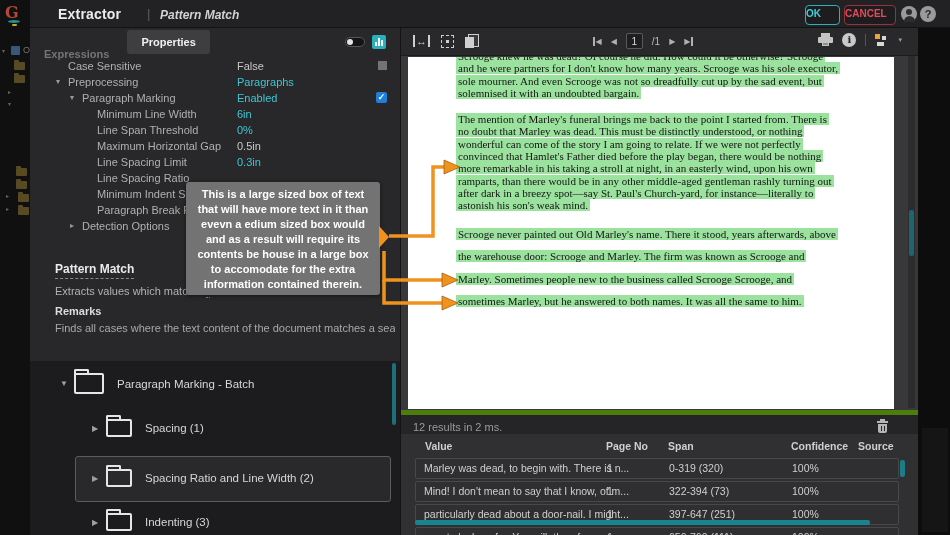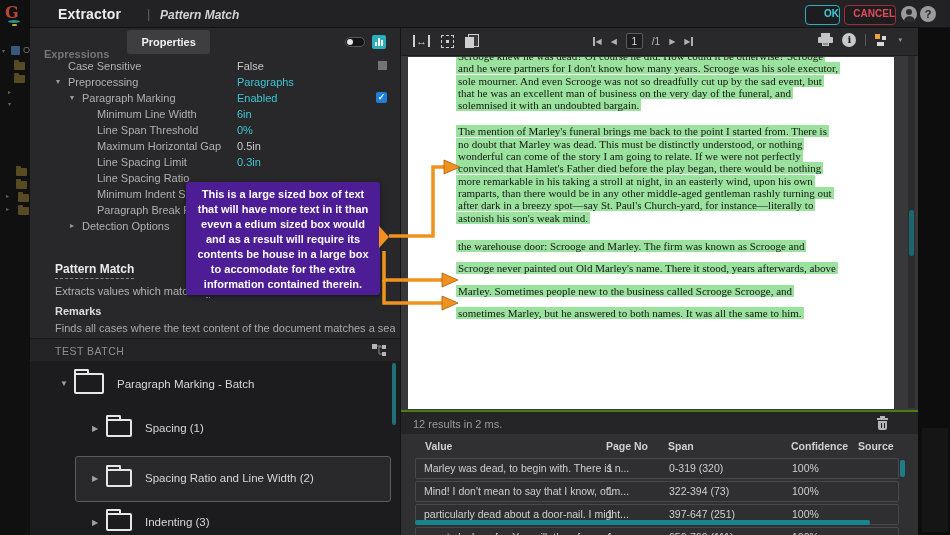--- a/index.html
+++ b/index.html
@@ -17,21 +17,21 @@
   .dimfolder:before { content:""; position:absolute; top:-2px; left:0; width:5px; height:2px; background:#6b5a2a; border-radius:1px 1px 0 0; }
   .dimcube { position:absolute; left:11px; top:46px; width:9px; height:9px; background:#3e5f86; border-radius:1px; opacity:.9; }
   .dimarrow { position:absolute; font-size:6px; color:#777; opacity:.8; }
   .dimo { position:absolute; left:23px; top:45px; font-size:9px; color:#8a8a8a; opacity:.8; }
 
   
   #header { position:absolute; left:30px; top:0; width:920px; height:28px; background:#222224; border-bottom:1px solid #121212; }
   .app-title { position:absolute; left:28px; top:6px; font-size:14px; font-weight:bold; color:#ececec; letter-spacing:.2px; }
   .title-sep { position:absolute; left:117px; top:6px; color:#5d5d5d; font-size:13px; }
   .mode-title { position:absolute; left:130px; top:8px; font-size:12px; font-weight:bold; font-style:italic; color:#d2d2d2; }
-  .btn { position:absolute; top:5px; height:20px; border-radius:4px; font-size:10px; font-weight:bold; text-align:right; line-height:16px; background:#1d1d1f; cursor:pointer; }
+  .btn { position:absolute; top:5px; height:20px; border-radius:4px; font-size:10px; font-weight:bold; text-align:left; line-height:16px; background:#1d1d1f; cursor:pointer; }
   .btn-ok { left:775px; width:35px; border:1px solid #2fafbc; color:#41d0dc; }
   .btn-cancel { left:814px; width:52px; border:1px solid #99303e; color:#e14b5a; }
   .circ { position:absolute; top:6px; width:16px; height:16px; border-radius:50%; background:#9a9a9a; }
   .avatar { left:871px; }
   .avatar:before { content:""; position:absolute; left:5px; top:3px; width:6px; height:6px; border-radius:50%; background:#2c2c2c; }
   .avatar:after { content:""; position:absolute; left:2.5px; top:9.5px; width:11px; height:6px; border-radius:6px 6px 0 0; background:#2c2c2c; }
   .help { left:890px; color:#242424; font-weight:bold; font-size:11px; text-align:center; line-height:16px; }
 
   
   #left { position:absolute; left:30px; top:28px; width:370px; height:507px; background:#28282a; }
@@ -75,21 +75,21 @@
   .titem { position:absolute; display:flex; align-items:center; color:#d6d6d6; font-size:11.5px; }
   .titem .arr { font-size:8px; color:#a0a0a0; width:14px; }
   .folder { position:relative; border:2px solid #e6e6e6; border-radius:2px; margin-right:13px; }
   .folder:before { content:""; position:absolute; top:-6px; left:-2px; width:11px; height:4px; border:2px solid #e6e6e6; border-bottom:none; border-radius:2px 2px 0 0; }
   .f-big { width:30px; height:21px; }
   .f-sm { width:26px; height:18px; }
   .sel-box { position:absolute; left:45px; top:95px; width:316px; height:46px; border:1px solid #5c5c5e; border-radius:3px; background:#29292b; }
   .panel-scroll { position:absolute; right:4px; top:2px; width:4px; height:62px; background:#1d7077; border-radius:2px; }
 
   
-  #callout { position:absolute; left:186px; top:182px; width:194px; height:113px; background:#4c1d95; border-radius:3px; z-index:55; box-shadow:0 1px 4px rgba(0,0,0,.5); }
+  #callout { position:absolute; left:186px; top:182px; width:194px; height:113px; background:#737373; border-radius:3px; z-index:55; box-shadow:0 1px 4px rgba(0,0,0,.5); }
   #callout .txt { padding:5px 7px; font-size:11px; line-height:15px; font-weight:bold; color:#fff; text-align:center; }
   #callout:after { content:""; position:absolute; right:-9px; top:44px; border-top:11px solid transparent; border-bottom:11px solid transparent; border-left:10px solid #f2921d; }
   #arrows { position:absolute; left:0; top:0; z-index:60; pointer-events:none; }
 
   
   #right { position:absolute; left:400px; top:28px; width:518px; height:507px; background:#303032; border-left:1px solid #141414; }
   #doc-toolbar { position:absolute; left:0; top:0; width:100%; height:28px; background:#29292b; border-bottom:1px solid #1c1c1c; }
   .tl-group { position:absolute; left:12px; top:6px; display:flex; gap:11px; align-items:center; }
   .fitw { display:flex; align-items:center; height:14px; }
   .fitw .bar { width:2px; height:12px; background:#cfcfcf; }
@@ -122,21 +122,21 @@
   .doc { font-family:"Liberation Serif","DejaVu Serif",serif; font-size:11px; color:#141414; }
   .dline { line-height:12.3px; white-space:nowrap; }
   .dline span { background:#9be29e; padding:0 2px; }
   .clip { margin-top:-7px; }
   .para2 { margin-top:14px; }
   .spaced { margin-top:16px; }
   .spaced .dline { line-height:12.5px; margin-bottom:10px; }
   .doc-scroll { position:absolute; right:3px; top:0; width:7px; height:352px; background:#2c2c2e; }
   .doc-thumb { position:absolute; left:1px; top:154px; width:5px; height:46px; background:#1d666e; border-radius:2px; }
 
-  #resbar { position:absolute; left:0; top:382px; width:100%; height:24px; background:#252527; border-top:2px solid #4d7c0f; }
+  #resbar { position:absolute; left:0; top:382px; width:100%; height:24px; background:#252527; border-top:5px solid #4d7c0f; }
   #resbar .t { position:absolute; left:12px; top:6px; font-size:11px; color:#9a9a9a; }
   .trash { position:absolute; right:30px; top:5px; width:11px; height:13px; }
   .trash:before { content:""; position:absolute; left:0; top:1px; width:11px; height:2px; background:#b5b5b5; }
   .trash:after { content:""; position:absolute; left:3px; top:-1px; width:5px; height:2px; background:#b5b5b5; }
   .trash .bod { position:absolute; left:1px; top:4px; width:9px; height:9px; background:#b5b5b5; border-radius:0 0 2px 2px; }
   .trash .bod i { position:absolute; top:2px; width:1px; height:5px; background:#252527; }
   .trash .bod i:nth-child(1){ left:2.5px; } .trash .bod i:nth-child(2){ left:5.5px; }
 
   #rtable { position:absolute; left:12px; top:406px; width:100%; height:101px; overflow:hidden; }
   .thead { position:relative; height:24px; font-size:10.5px; font-weight:bold; color:#cfcfcf; }
@@ -249,29 +249,20 @@
         <span class="exp">▸</span>
         <span>Detection Options</span>
       </div>
     </div>
 
     <div class="pm-head">Pattern Match</div>
     <div class="pm-desc"><span>Extracts values which match a </span><span class="frag">r</span></div>
     <div class="rm-head">Remarks</div>
     <div class="rm-text">Finds all cases where the text content of the document matches a search</div>
 
-    <div id="batch-head">
-      <span class="t">TEST BATCH</span>
-      <svg width="16" height="13" viewBox="0 0 16 13">
-        <rect x="0" y="0" width="5" height="5" fill="#b5b5b5"></rect>
-        <rect x="10" y="1" width="4" height="4" fill="#b5b5b5"></rect>
-        <rect x="10" y="8" width="4" height="4" fill="#b5b5b5"></rect>
-        <path d="M5 2 h4 M7 2 v8 M7 3 h3 M7 10 h3" stroke="#8a8a8a" stroke-width="1" fill="none"></path>
-      </svg>
-    </div>
 
     <div id="tree">
       <div class="titem" style="left:30px;top:12px">
         <span class="arr">▼</span>
         <span class="folder f-big"></span>
         <span>Paragraph Marking - Batch</span>
       </div>
       <div class="titem" style="left:62px;top:58px">
         <span class="arr">▶</span>
         <span class="folder f-sm"></span>
@@ -335,36 +326,35 @@
         <span class="caret">▾</span>
       </div>
     </div>
 
     <div id="viewer">
       <div id="page" class="doc">
         <div class="dline clip"><span>Scrooge knew he was dead? Of course he did. How could it be otherwise? Scrooge</span></div>
         <div class="para1">
           <div class="dline"><span>and he were partners for I don't know how many years. Scrooge was his sole executor,</span></div>
           <div class="dline"><span>sole mourner. And even Scrooge was not so dreadfully cut up by the sad event, but</span></div>
-          <div class="dline"><span>that he was an excellent man of business on the very day of the funeral, and</span></div>
           <div class="dline"><span>solemnised it with an undoubted bargain.</span></div>
         </div>
         <div class="para2">
           <div class="dline"><span>The mention of Marley's funeral brings me back to the point I started from. There is</span></div>
           <div class="dline"><span>no doubt that Marley was dead. This must be distinctly understood, or nothing</span></div>
           <div class="dline"><span>wonderful can come of the story I am going to relate. If we were not perfectly</span></div>
           <div class="dline"><span>convinced that Hamlet's Father died before the play began, there would be nothing</span></div>
           <div class="dline"><span>more remarkable in his taking a stroll at night, in an easterly wind, upon his own</span></div>
           <div class="dline"><span>ramparts, than there would be in any other middle-aged gentleman rashly turning out</span></div>
           <div class="dline"><span>after dark in a breezy spot—say St. Paul's Church-yard, for instance—literally to</span></div>
           <div class="dline"><span>astonish his son's weak mind.</span></div>
         </div>
         <div class="spaced">
+          <div class="dline"><span>Scrooge never painted out Old Marley's name. There it stood, years afterwards, above</span></div>
           <div class="dline"><span>the warehouse door: Scrooge and Marley. The firm was known as Scrooge and</span></div>
-          <div class="dline"><span>Scrooge never painted out Old Marley's name. There it stood, years afterwards, above</span></div>
           <div class="dline"><span>Marley. Sometimes people new to the business called Scrooge Scrooge, and</span></div>
           <div class="dline"><span>sometimes Marley, but he answered to both names. It was all the same to him.</span></div>
         </div>
       </div>
       <div class="doc-scroll">
           <span class="doc-thumb"></span>
         </div>
     </div>
 
     <div id="resbar">

